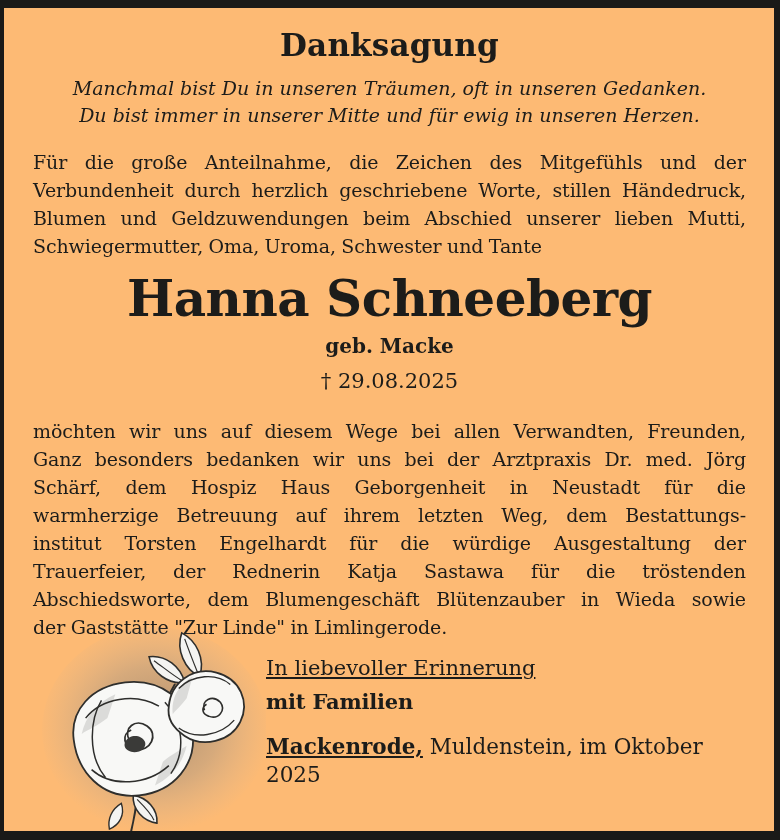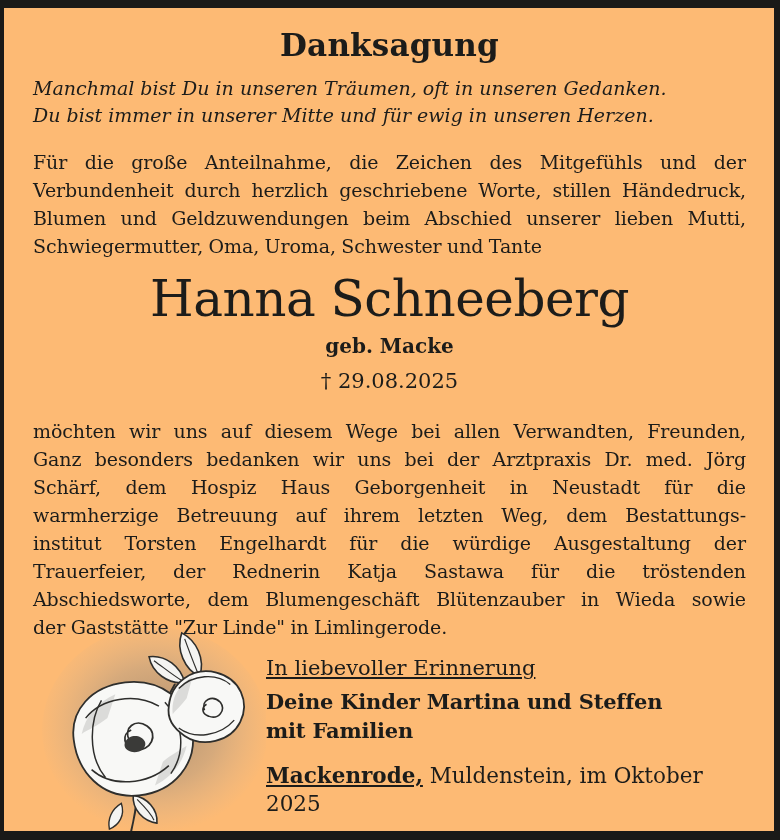--- a/index.html
+++ b/index.html
@@ -29,21 +29,21 @@
     font-weight: bold;
     text-align: center;
     letter-spacing: 0.2px;
     margin: 0 0 11px 0;
     line-height: 1.2;
   }
   .epigraph {
     font-style: italic;
     font-size: 19px;
     line-height: 27px;
-    text-align: left;
+    text-align: center;
     margin-bottom: 19px;
   }
   .para {
     font-size: 19px;
     line-height: 28px;
     letter-spacing: -0.1px;
     word-spacing: -0.5px;
   }
   .jline {
     text-align: justify;
@@ -54,21 +54,21 @@
   .jline-last {
     text-align-last: left;
     white-space: normal;
   }
   .name-block {
     text-align: center;
     margin: 10px 0 22px 0;
   }
   .deceased-name {
     font-size: 50px;
-    font-weight: normal;
+    font-weight: bold;
     line-height: 1.16;
     letter-spacing: -0.5px;
   }
   .maiden-name {
     font-size: 20px;
     font-weight: bold;
     margin-top: 5px;
     line-height: 1.3;
   }
   .death-date {
@@ -184,21 +184,20 @@
 
         <path d="M132,84 C134,60 156,44 180,50 C204,56 214,80 204,100 C194,120 166,126 148,114 C136,106 130,96 132,84 Z" fill="#f8f8f6" stroke="#2e2e2c" stroke-width="1.8"></path>
         <path d="M136,92 C134,76 142,62 156,54 L150,76 C144,84 139,88 136,92 Z" fill="#dbdbd9" stroke="none"></path>
         <path d="M142,66 C156,52 180,50 194,62" fill="none" stroke="#2e2e2c" stroke-width="1.4"></path>
         <path d="M142,106 C158,118 184,114 198,98" fill="none" stroke="#2e2e2c" stroke-width="1.4"></path>
         <path d="M168,88 C164,78 176,72 184,80 C190,88 182,98 172,94 C166,92 164,86 170,82" fill="none" stroke="#2e2e2c" stroke-width="1.6"></path>
       </svg>
 
       <div class="closing-text">
         <div class="memory-line">In liebevoller Erinnerung</div>
-        <div class="family-line">Deine Kinder Martina und Steffen</div>
         <div class="family-line">mit Familien</div>
         <div class="place-line">
           <span class="bold">Mackenrode,</span><span> Muldenstein, im Oktober 2025</span>
         </div>
       </div>
     </div>
 
   </div>
 </div>
 

